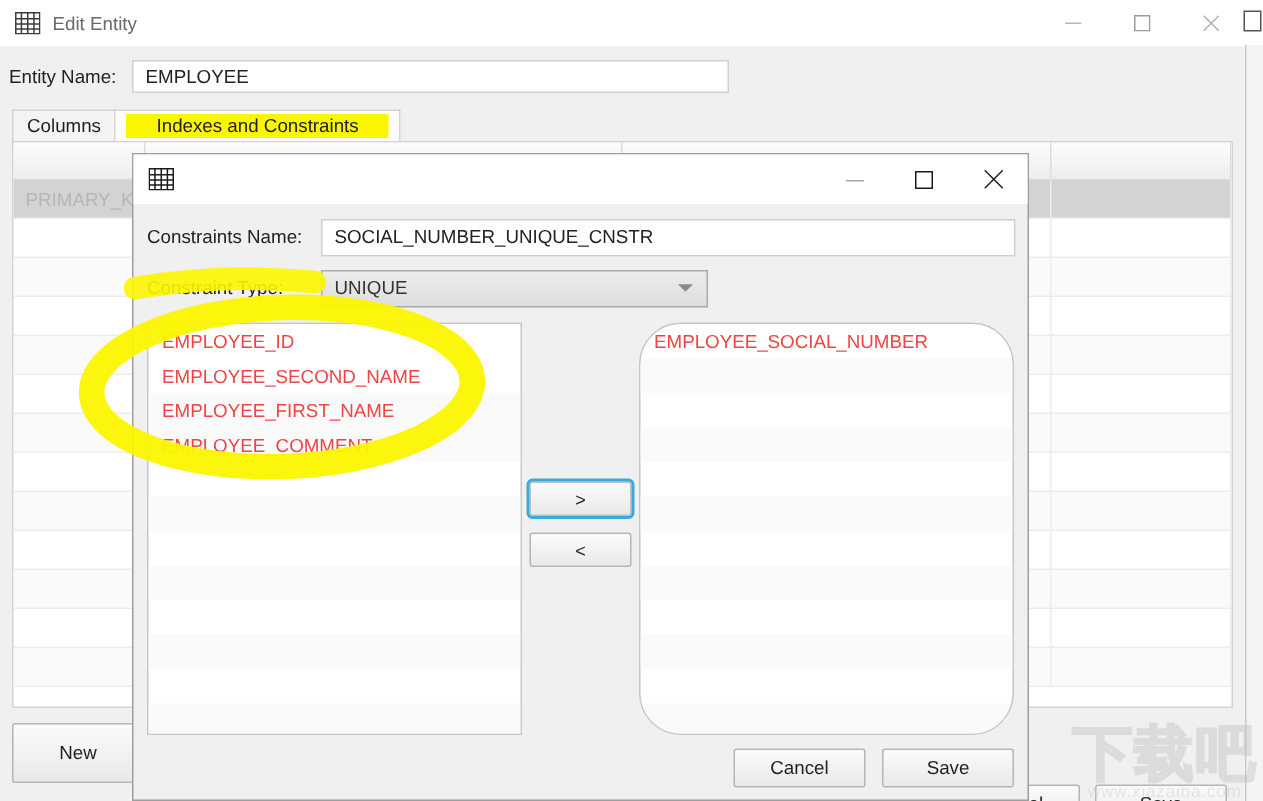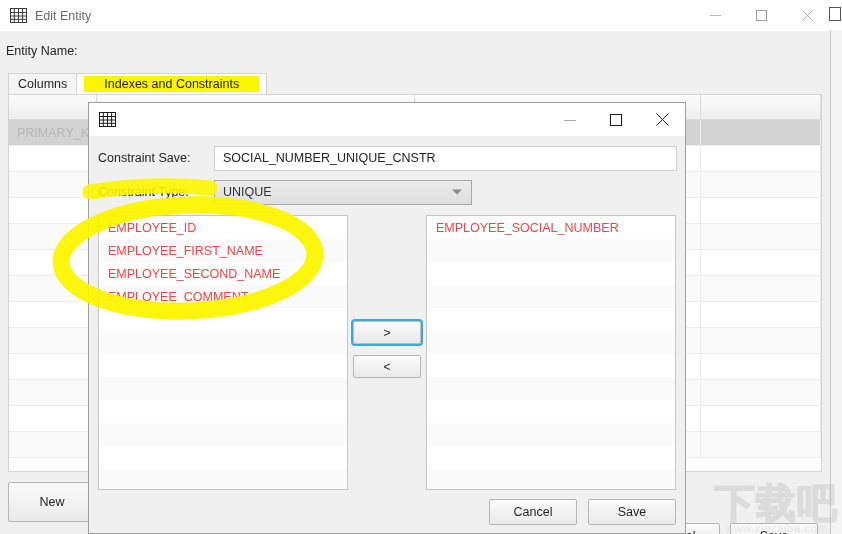--- a/index.html
+++ b/index.html
@@ -272,21 +272,21 @@
 
   
   .listbox {
     position: absolute;
     background: #ffffff;
     border: 1px solid #c6c6c6;
     box-sizing: border-box;
     overflow: hidden;
   }
   .listbox.left  { left: 9px;   top: 112px; width: 250px; height: 275px; }
-  .listbox.right { left: 337px; top: 112px; width: 250px; height: 275px; }
+  .listbox.right { left: 337px; top: 112px; width: 250px; height: 275px; border-radius: 28px; }
   .list-item {
     height: 23px;
     display: flex; align-items: center;
     padding-left: 9px;
     font-size: 12.5px;
     color: #ef4444;
     box-sizing: border-box;
   }
   .list-item.alt { background: #fafafa; }
   .list-filler { height: 23px; box-sizing: border-box; }
@@ -414,20 +414,21 @@
             <line x1="10.5" y1="0.5" x2="0.5" y2="10.5" stroke="#b0b0b0"></line>
           </svg>
       </div>
     </div>
   </div>
 
   <div class="parent-body">
 
     <div class="entity-row">
       <span class="entity-label">Entity Name:</span>
+      <input class="entity-input" type="text" value="EMPLOYEE" style="">
     </div>
 
     <div class="tab-strip">
       <div class="tab">
         <span>Columns</span>
       </div>
       <div class="tab active">
         <span class="tab-hl">Indexes and Constraints</span>
       </div>
     </div>
@@ -575,37 +576,37 @@
       <div class="dlg-winbtn">
         <svg width="13" height="13" viewBox="0 0 13 13">
             <line x1="0.5" y1="0.5" x2="12.5" y2="12.5" stroke="#1a1a1a"></line>
             <line x1="12.5" y1="0.5" x2="0.5" y2="12.5" stroke="#1a1a1a"></line>
           </svg>
       </div>
     </div>
   </div>
 
   <div class="dlg-field-row" style="top:42px">
-    <span class="dlg-field-label">Constraint Save:</span>
+    <span class="dlg-field-label">Constraints Name:</span>
     <input class="dlg-text-input" type="text" value="SOCIAL_NUMBER_UNIQUE_CNSTR" style="">
   </div>
 
   <div class="dlg-field-row" style="top:76px">
     <span class="dlg-field-label">Constraint Type:</span>
     <div class="dlg-select">
       <span class="dlg-select-value">UNIQUE</span>
       <span class="dlg-select-arrow"></span>
     </div>
   </div>
 
   <div class="listbox left">
     <div id="avail-list">
         <div class="list-item">EMPLOYEE_ID</div>
+        <div class="list-item">EMPLOYEE_SECOND_NAME</div>
         <div class="list-item alt">EMPLOYEE_FIRST_NAME</div>
-        <div class="list-item">EMPLOYEE_SECOND_NAME</div>
         <div class="list-item alt">EMPLOYEE_COMMENT</div>
         <div class="list-filler"></div>
         <div class="list-filler alt"></div>
         <div class="list-filler"></div>
         <div class="list-filler alt"></div>
         <div class="list-filler"></div>
         <div class="list-filler alt"></div>
         <div class="list-filler"></div>
         <div class="list-filler alt"></div>
       </div>

